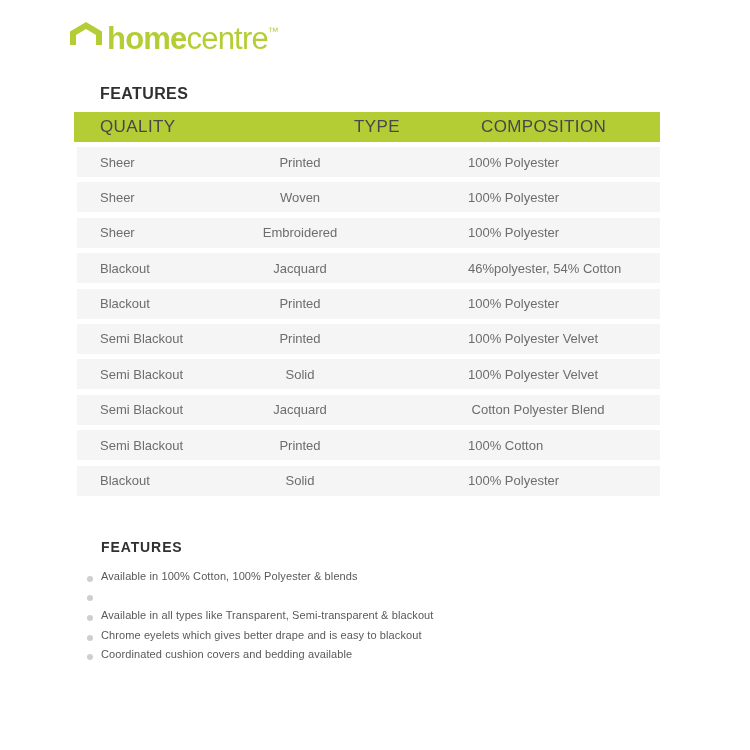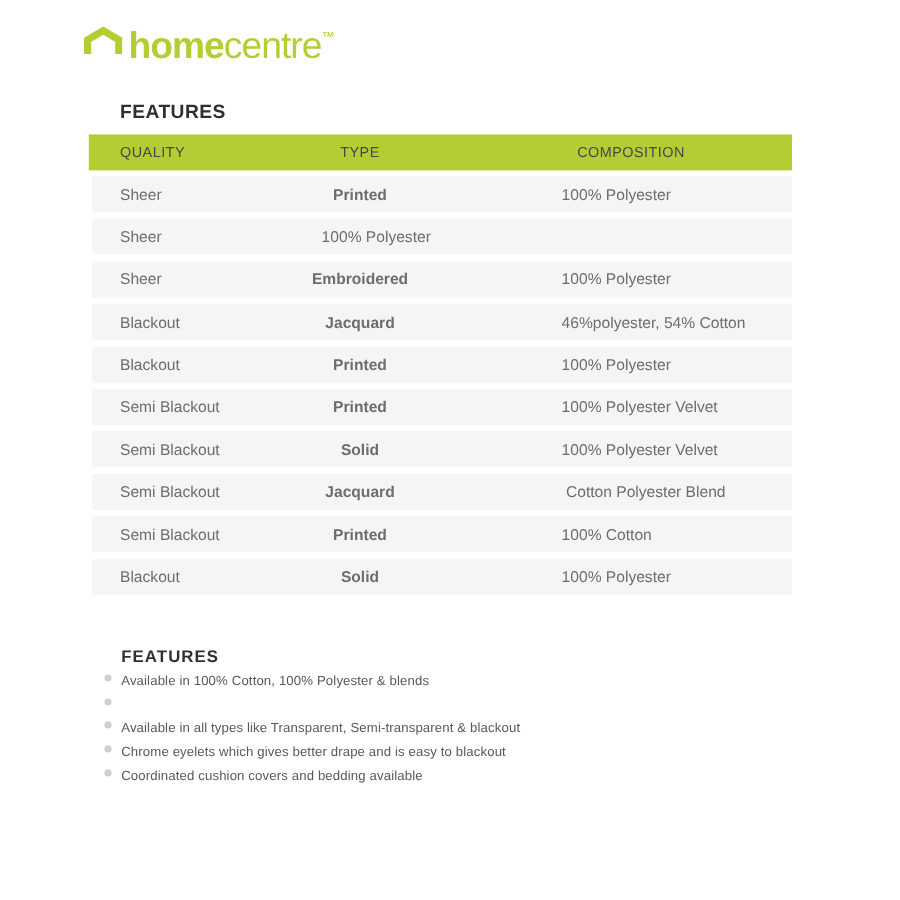--- a/index.html
+++ b/index.html
@@ -28,44 +28,44 @@
   .brand .tm{font-size:11px;letter-spacing:0;vertical-align:14px;font-weight:400;}
   
   .curtains-title{
     position:absolute;left:100px;top:85px;margin:0;
     font-size:16px;font-weight:700;letter-spacing:0.4px;color:var(--heading);
   }
   
   .thead{
     position:absolute;left:74px;top:112px;width:603px;height:30px;
     background:var(--green);display:grid;grid-template-columns:126px 200px 1fr;
-    align-items:center;font-size:12px;letter-spacing:0.4px;color:var(--header-text);
+    align-items:center;font-size:17px;letter-spacing:0.4px;color:var(--header-text);
   }
   .thead .h1{padding-left:26px;}
-  .thead .h2{text-align:center;}
+  .thead .h2{text-align:right;}
   .thead .h3{padding-left:81px;}
   .tbody{position:absolute;left:77px;top:147px;width:600px;}
   .row{
     height:30px;margin-bottom:5.4px;background:var(--row-bg);
     display:grid;grid-template-columns:123px 200px 1fr;align-items:center;
     font-size:13px;color:var(--table-text);
   }
   .cell{white-space:pre;}
   .c1{padding-left:23px;}
-  .c2{text-align:center;font-weight:bold;}
+  .c2{text-align:center;}
   .c3{padding-left:68px;}
   
   .features-title{
     position:absolute;left:101px;top:539px;margin:0;
     font-size:14px;font-weight:700;letter-spacing:0.9px;color:var(--heading);
   }
   .features{
     position:absolute;left:87px;top:562px;margin:0;padding:0;list-style:none;
   }
-  .features li{display:flex;align-items:flex-start;height:19.7px;}
+  .features li{display:flex;align-items:flex-end;height:19.7px;}
   .dot{
     width:6px;height:6px;border-radius:50%;background:var(--bullet);
     margin-right:8px;flex:0 0 auto;
   }
   .ftext{font-size:11px;letter-spacing:0.1px;color:var(--feature-text);white-space:nowrap;}
 </style>
 </head>
 <body>
 
 <div id="canvas">
@@ -86,20 +86,21 @@
   </div>
 
   <div class="tbody">
       <div class="row">
         <span class="cell c1">Sheer</span>
         <span class="cell c2">Printed</span>
         <span class="cell c3">100% Polyester</span>
       </div>
       <div class="row">
         <span class="cell c1">Sheer</span>
+        <span class="cell c2">Woven</span>
         <span class="cell c3">100% Polyester</span>
       </div>
       <div class="row">
         <span class="cell c1">Sheer</span>
         <span class="cell c2">Embroidered</span>
         <span class="cell c3">100% Polyester</span>
       </div>
       <div class="row">
         <span class="cell c1">Blackout</span>
         <span class="cell c2">Jacquard</span>

